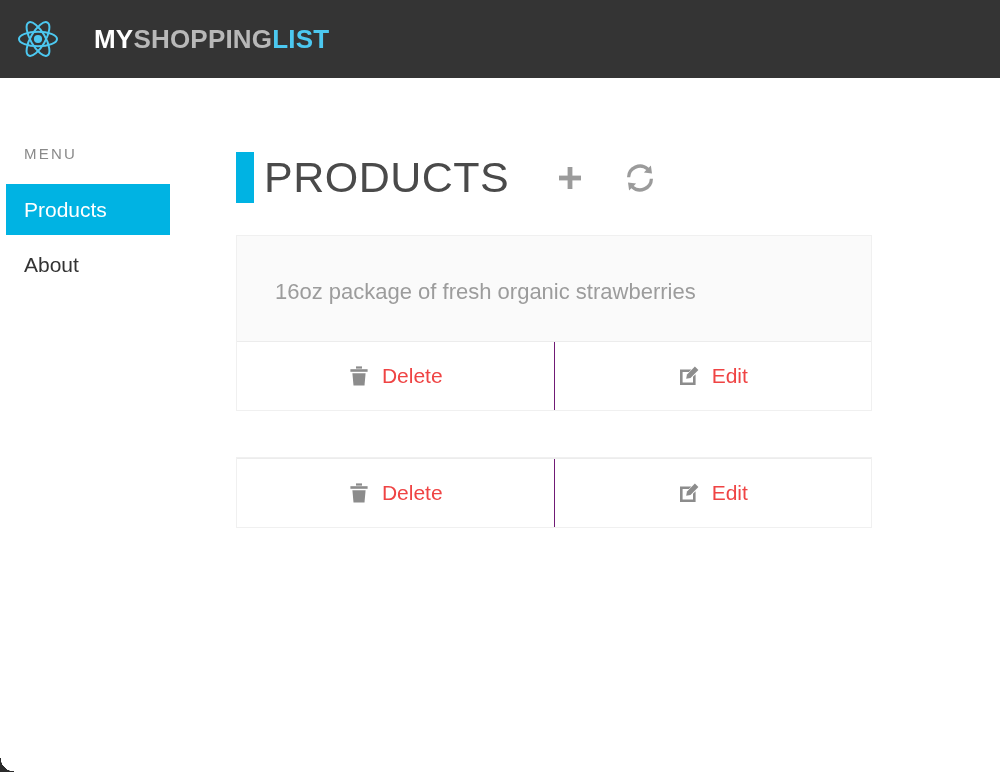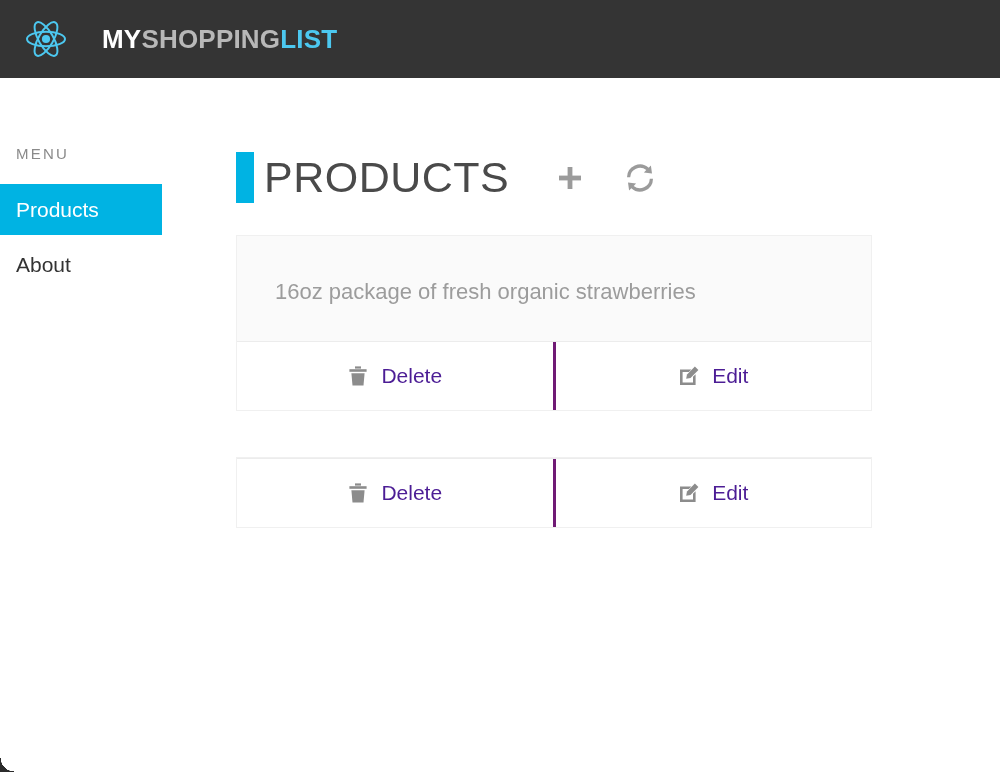--- a/index.html
+++ b/index.html
@@ -38,21 +38,21 @@
   
   #navbar {
     position: absolute;
     left: 0; top: 0;
     width: 1000px;
     height: 78px;
     background: #343434;
     display: flex;
     align-items: center;
     box-sizing: border-box;
-    padding-left: 24px;
+    padding-left: 16px;
   }
   #navbar .brand-logo {
     width: 44px;
     height: 44px;
     display: block;
     flex: 0 0 auto;
   }
   #navbar .brand-text {
     margin-left: 34px;
     font-size: 26px;
@@ -75,21 +75,21 @@
   }
 
   
   #sidebar {
     position: absolute;
     left: 0;
     top: 0;
     width: 236px;
     height: 694px;
     box-sizing: border-box;
-    padding: 68px 36px 0 16px;
+    padding: 68px 36px 0 24px;
   }
   #sidebar .menu-heading {
     font-size: 15px;
     color: #8a8a8a;
     letter-spacing: 2.2px;
     line-height: 1;
     margin: 0 0 23px 0;
   }
   #sidebar .menu-list {
     list-style: none;
@@ -212,26 +212,26 @@
     background: #ffffff;
     border-top: 1px solid #ececec;
   }
   .card-action {
     flex: 1 1 50%;
     height: 68px;
     display: flex;
     align-items: center;
     justify-content: center;
     font-size: 21px;
-    color: #4c1d95;
+    color: #ef4444;
     cursor: pointer;
     background: #ffffff;
   }
   .card-action + .card-action {
-    border-left: 3px solid #701a75;
+    border-left: 1px solid #701a75;
   }
   .card-action .action-icon {
     width: 22px;
     height: 22px;
     margin-right: 12px;
     color: #8c8c8c;
     flex: 0 0 auto;
   }
   .card-action .action-icon svg { display: block; width: 100%; height: 100%; }
 </style>

